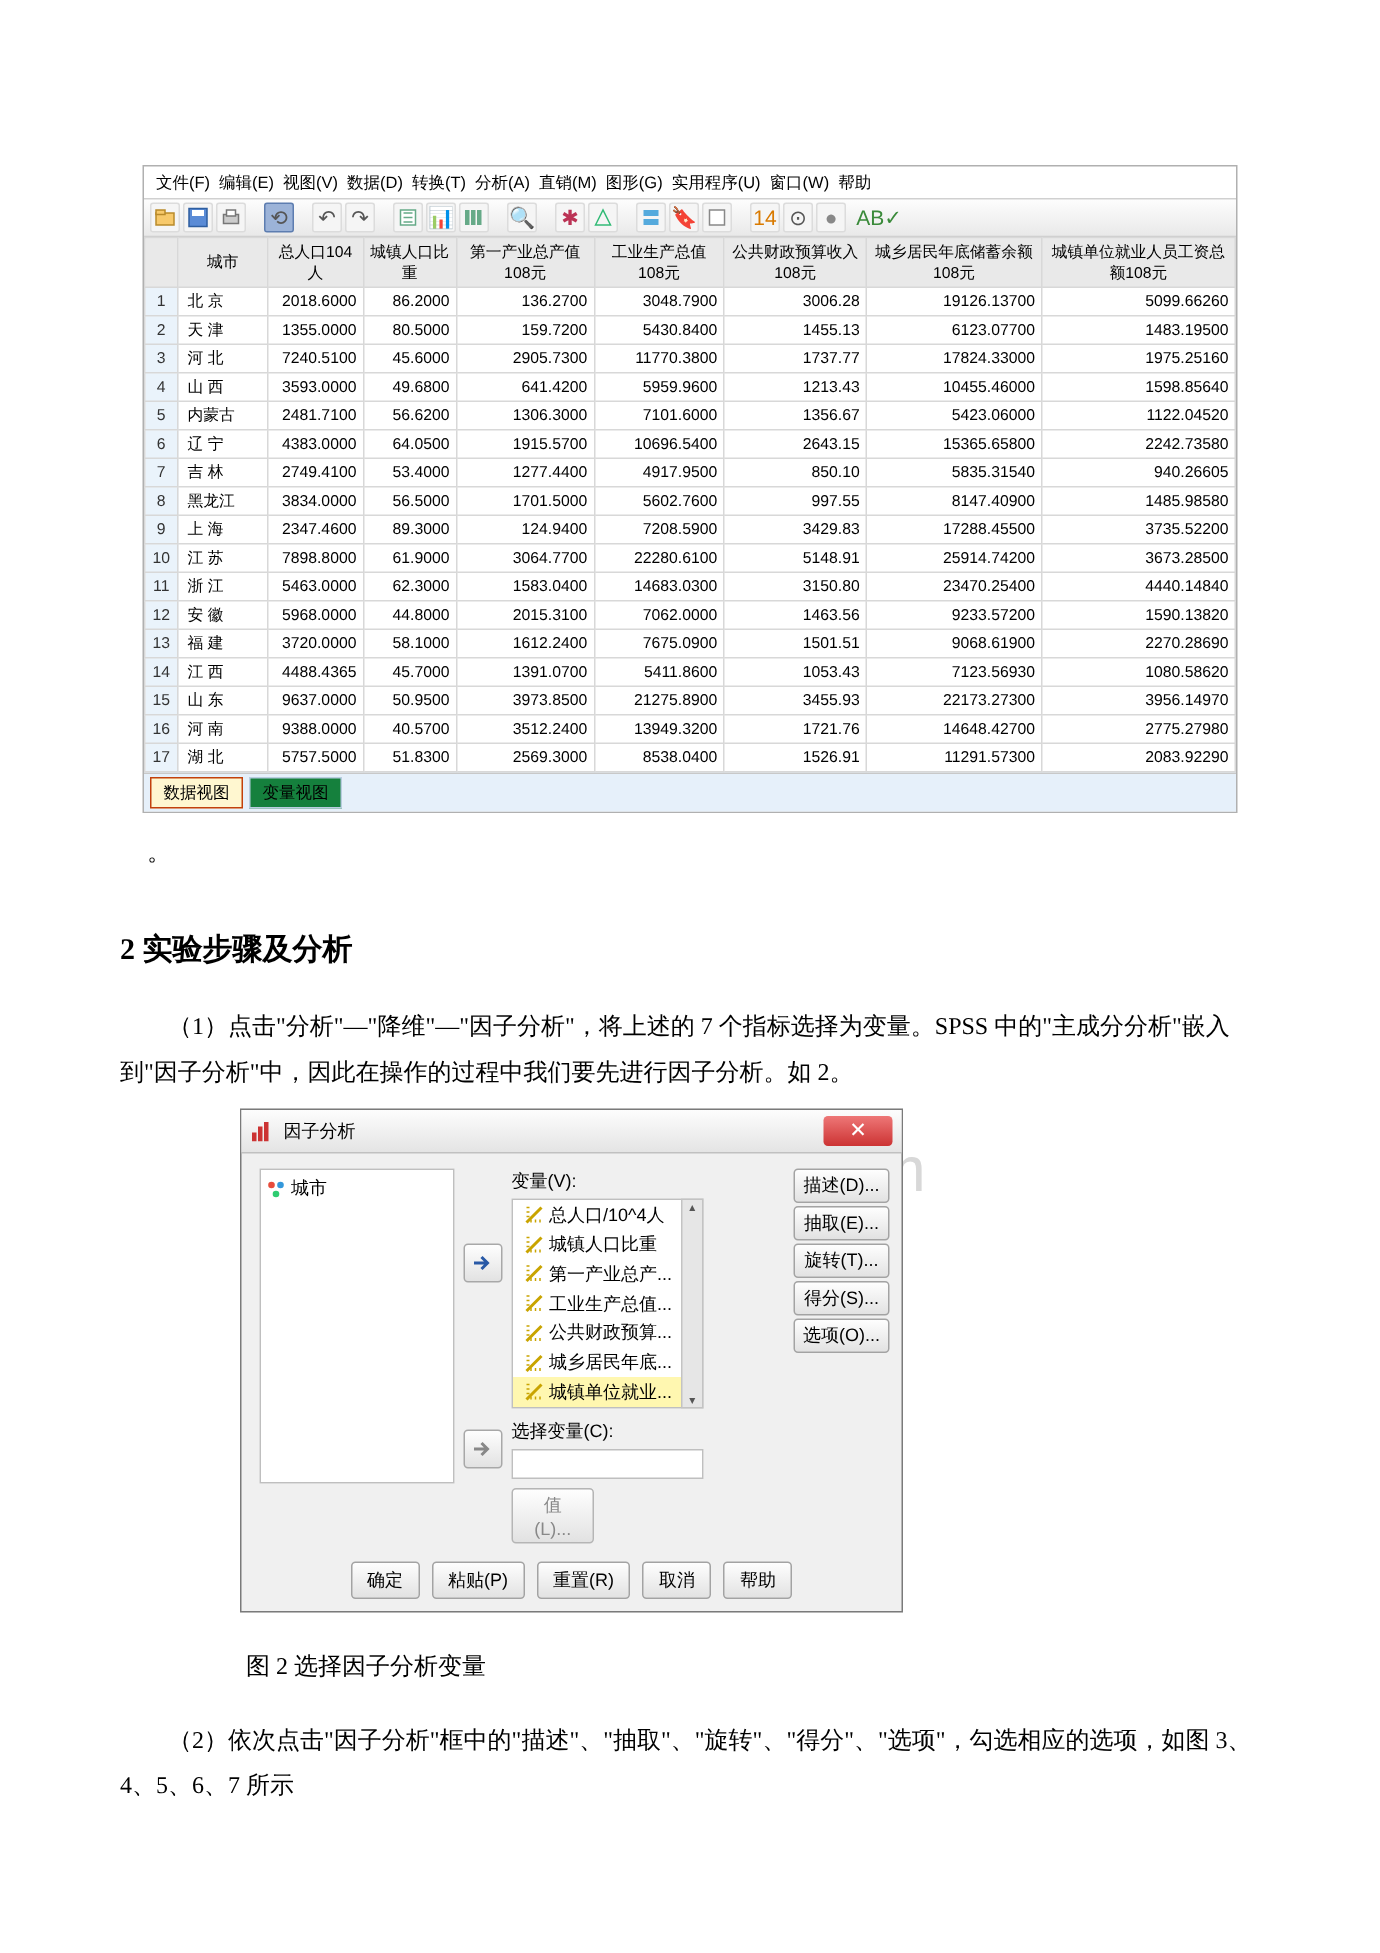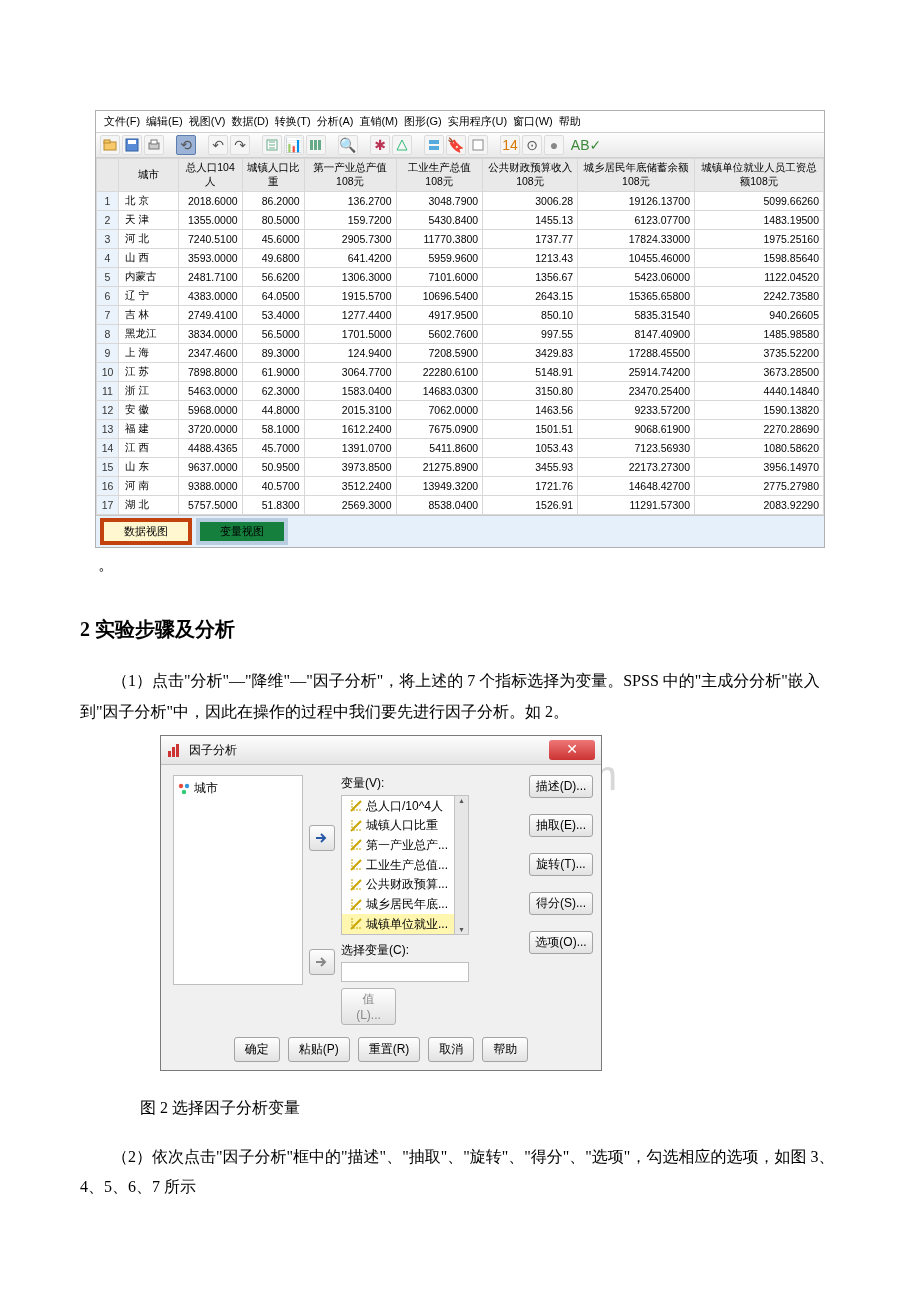--- a/index.html
+++ b/index.html
@@ -8,21 +8,21 @@
       font-family: "SimSun", serif;
       background: #fff;
       color: #000;
       font-size: 14px;
     }
     .page-wrap { padding: 0 0 100px 0; }
     
     
     .spss-window {
       width: 730px;
-      margin: 110px auto 2px auto;
+      margin: 110px auto 12px auto;
       border: 1px solid #b0b0b0;
       font-family: "Microsoft YaHei", Arial, sans-serif;
     }
     .spss-menubar {
       display: flex;
       gap: 2px;
       padding: 2px 6px;
       font-size: 11px;
       color: #000;
     }
@@ -74,24 +74,24 @@
     .data-grid td.num { text-align: right; padding-right: 4px; color: #000; }
     
     .view-tabs {
       display: flex;
       gap: 4px;
       background: #e6f0fa;
       padding: 2px 4px;
       border-top: 1px solid #c8c8c8;
     }
     .view-tab {
-      padding: 2px 20px;
+      padding: 2px 8px;
       font-size: 11px;
       background: #fff7d0;
-      border: 4px solid #c2410c;
+      border: 1px solid #c2410c;
     }
     .view-tab.inactive { background: #15803d; border-color: #b9cde0; }
     
     
     .body-text { width: 760px; margin: 0 auto; line-height: 1.9; font-size: 16px; }
     .body-text .dot { margin-left: 18px; }
     h2.sec-title { text-align: left; font-size: 20px; font-weight: bold; margin: 30px 0 18px 0; font-family: "SimSun", serif;}
     .watermark {
       text-align: center;
       color: #d8d8d8;
@@ -168,34 +168,34 @@
     .fa-selectvar { border:1px solid #bfbfbf; background:#fff; height:20px; width: 128px;}
     .fa-valbtn {
       background: linear-gradient(#fefefe,#e2e2e2);
       border: 1px solid #b5b5b5;
       color: #888;
       padding: 2px 10px;
       border-radius:3px;
       width: 55px;
       text-align:center;
     }
-    .fa-right { display:flex; flex-direction:column; gap:16px; margin-left:auto; }
+    .fa-right { display:flex; flex-direction:column; gap:2px; margin-left:auto; }
     .fa-right-btn {
       width: 64px;
       background: linear-gradient(#fefefe,#e2e2e2);
       border: 1px solid #a3a3a3; border-radius:3px;
       padding: 2px 4px; text-align:center;
     }
     .fa-bottom { display:flex; gap:8px; justify-content:center; margin-top:6px;}
     .fa-btn {
       background: linear-gradient(#fefefe,#e2e2e2);
       border: 1px solid #a3a3a3; border-radius:3px;
       padding: 3px 10px;
     }
-    .caption { margin: 22px 0 0 60px; font-size: 16px; }
+    .caption { margin: 22px 0 0 84px; font-size: 16px; }
     .para2 { margin-top: 18px; }
     .indent { text-indent: 2em; }
   </style>
 </head>
 <body>
 
 <div class="page-wrap">
 
   <div class="spss-window">
     <div class="spss-menubar">

